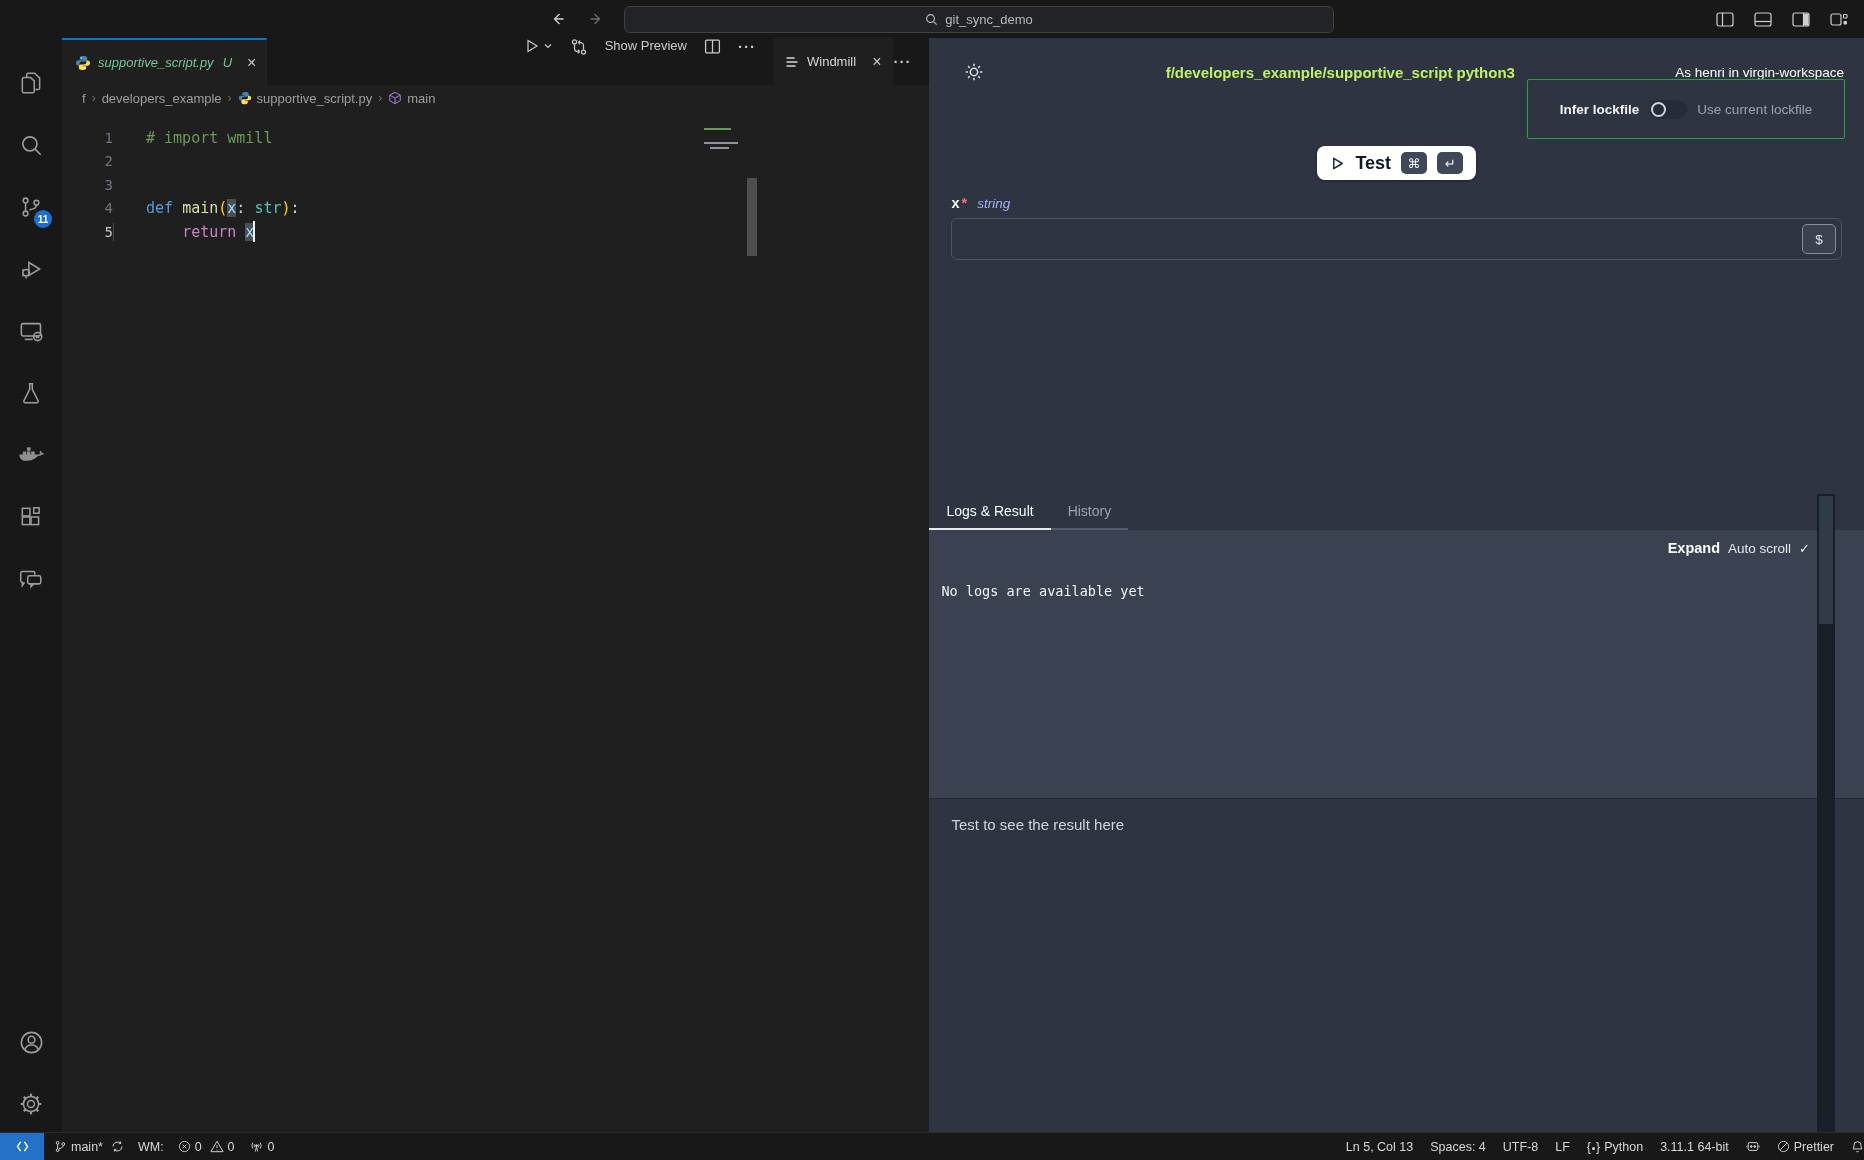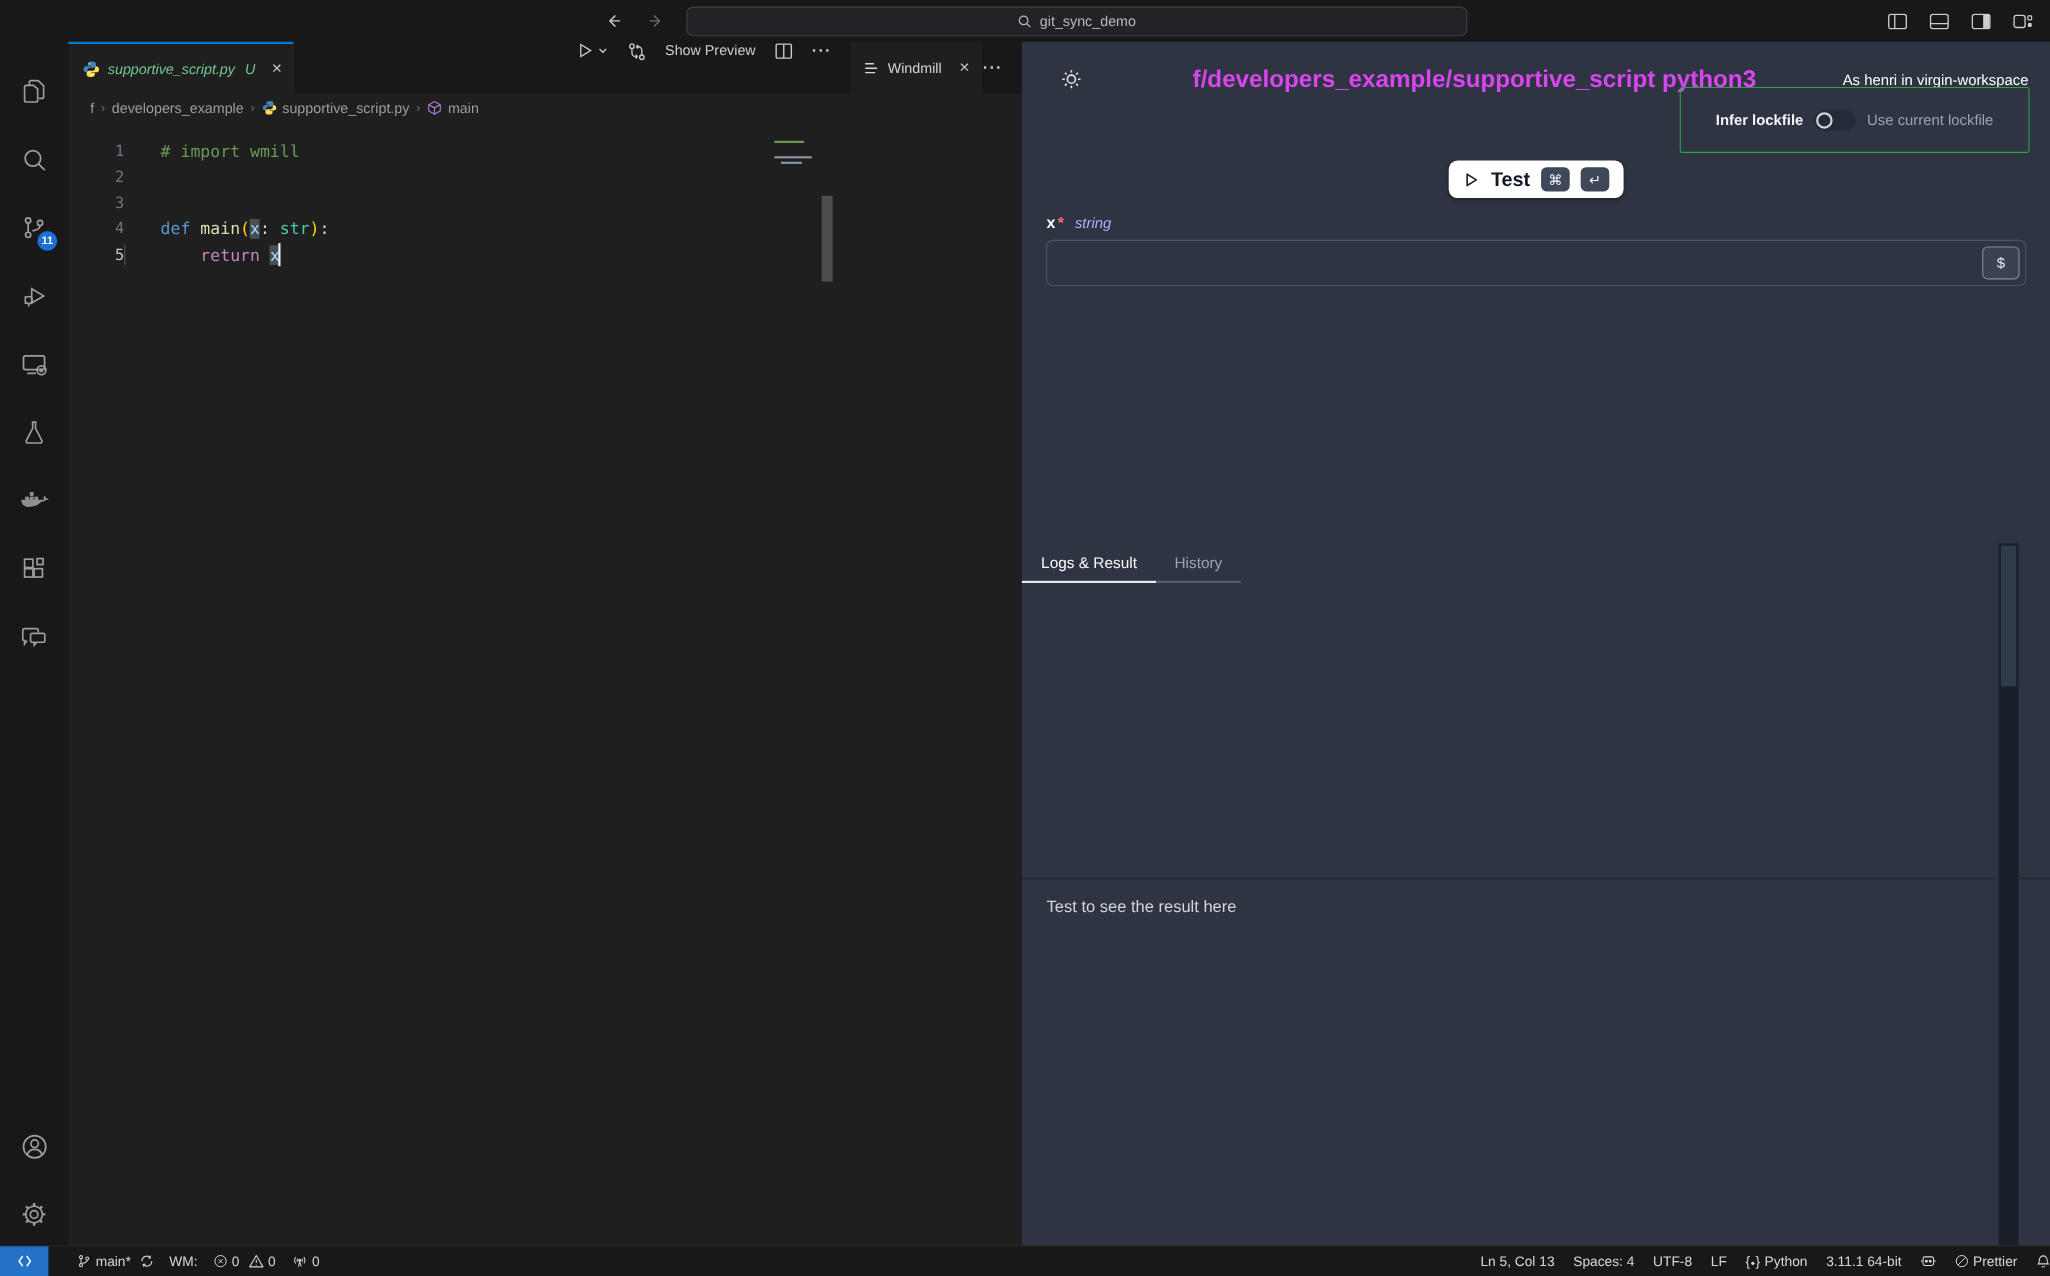--- a/index.html
+++ b/index.html
@@ -71,21 +71,21 @@
 
   
   .wm-group { width:1094px; display:flex; flex-direction:row; }
   .wm-tabbar { height:47px; background:#181818; display:flex; align-items:stretch; padding-left:3px; }
   .wm-tab { display:flex; align-items:center; gap:8px; padding:0 12px; background:#1f1f1f; color:#d6d6d6; font-size:13px; }
   .wm-more { margin-left:auto; margin-right:18px; display:flex; align-items:center; }
 
   .wm-content { flex:1; background:#2f3442; position:relative; display:flex; flex-direction:column; }
   .wm-form { height:456px; position:relative; padding-top:12px; }
   .wm-header { display:grid; grid-template-columns:56px 1fr auto; align-items:center; padding:0 20px; height:44px; }
-  .wm-title { text-align:center; color:#d946ef; font-weight:700; font-size:22px; }
+  .wm-title { text-align:center; color:#bef264; font-weight:700; font-size:15px; }
   .wm-context { color:#ffffff; font-size:13.5px; }
   .lockfile-box { position:absolute; top:41px; right:19px; width:318px; height:60px; border:1px solid #2ea043;
     border-radius:2px; display:flex; align-items:center; justify-content:center; gap:10px; }
   .lockfile-label { color:#f3f4f6; font-weight:700; font-size:13.5px; }
   .lockfile-alt { color:#9ca3af; font-size:13.5px; }
   .toggle { width:38px; height:19px; border-radius:10px; background:#242c3a; position:relative; flex:none; }
   .toggle-knob { position:absolute; left:2px; top:2px; width:15px; height:15px; border-radius:50%;
     border:2px solid #d1d5db; background:transparent; }
   .test-row { display:flex; justify-content:center; margin-top:52px; }
   .test-btn { display:flex; align-items:center; gap:10px; background:#ffffff; border-radius:8px;
@@ -117,21 +117,21 @@
   .no-logs { position:absolute; top:53px; left:12px; color:#f3f4f6; font-family:"DejaVu Sans Mono", monospace; font-size:13.5px; }
   .wm-scroll { position:absolute; top:456px; right:29px; bottom:0; width:18px; background:#191f29; }
   .wm-scroll-thumb { margin-top:2px; margin-left:2px; width:14px; height:128px; background:#313a49; }
 
   .wm-result { flex:1; background:#2f3442; border-top:1px solid #232a36; padding:17px 22px; color:#d1d5db; font-size:15px; }
 
   
   .statusbar { height:28px; background:#181818; border-top:1px solid #2b2b2b; display:flex; align-items:center;
     font-size:12.5px; color:#d7d7d7; }
   .remote-btn { width:44px; height:100%; background:#2472c8; color:#fff; display:flex; align-items:center; justify-content:center; }
-  .sb-left { display:flex; align-items:center; gap:14px; padding-left:26px; }
+  .sb-left { display:flex; align-items:center; gap:14px; padding-left:10px; }
   .sb-right { margin-left:auto; display:flex; align-items:center; gap:17px; }
   .sb-item { display:flex; align-items:center; gap:4px; }
   .braces { font-size:12.5px; letter-spacing:0; }
   .brace-dot { display:inline-block; width:3px; height:3px; border-radius:50%; background:#d7d7d7; margin:0 1px 1px 1px; }
   svg { flex:none; }
 </style>
 </head>
 <body>
 
 <div class="window">
@@ -408,20 +408,28 @@
               <span class="dollar-btn">$</span>
             </div>
           </div>
         </div>
 
         <div class="wm-logs">
           <div class="logs-tabs">
             <span class="ltab active">Logs &amp; Result</span>
             <span class="ltab inactive">History</span>
           </div>
+          <div class="logs-body">
+            <div class="expand-row">
+              <span class="expand-label">Expand</span>
+              <span class="autoscroll-label">Auto scroll</span>
+              <span class="autoscroll-check">✓</span>
+            </div>
+            <div class="no-logs">No logs are available yet</div>
+          </div>
         </div>
 
         <div class="wm-result">
           <span>Test to see the result here</span>
         </div>
 
         <div class="wm-scroll">
             <div class="wm-scroll-thumb"></div>
           </div>
       </div>

